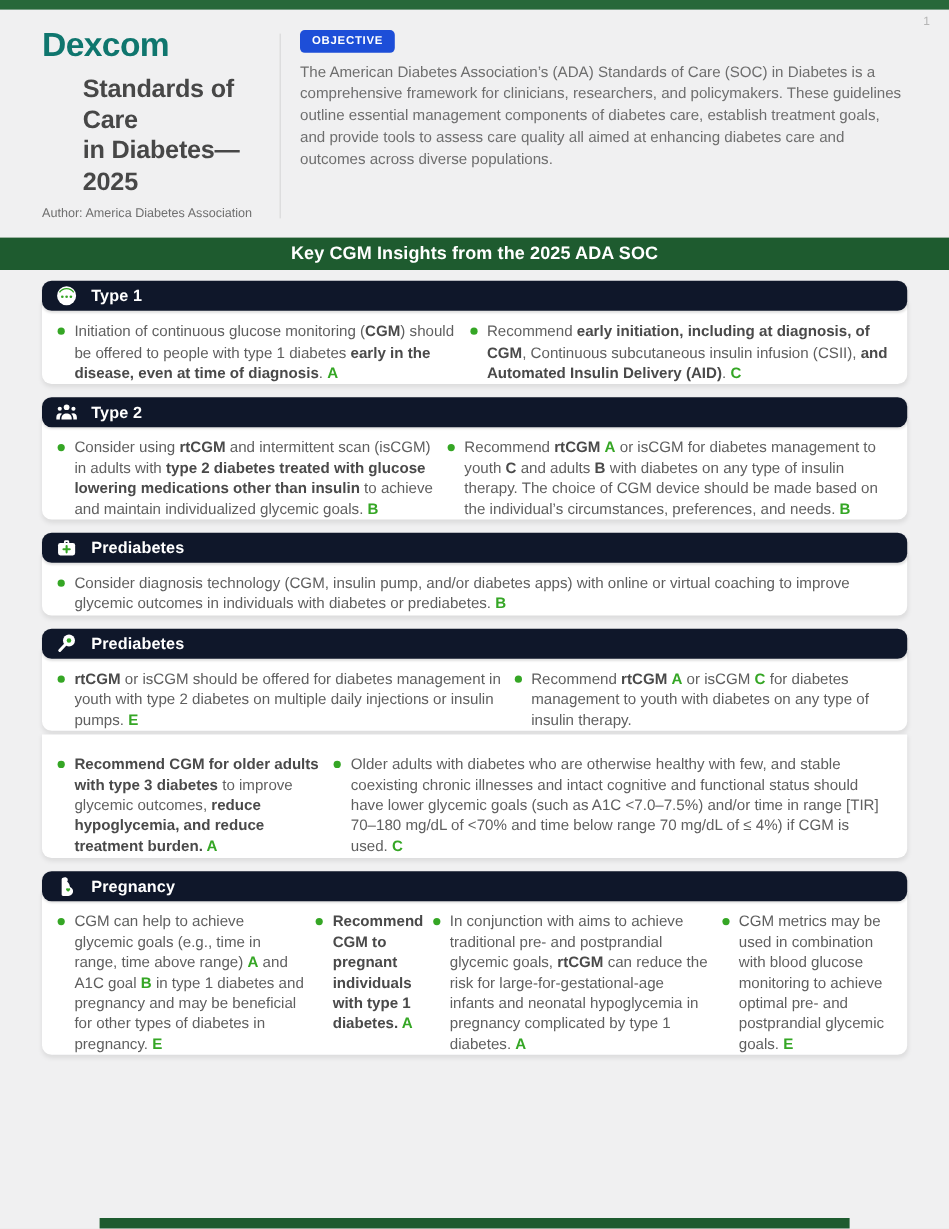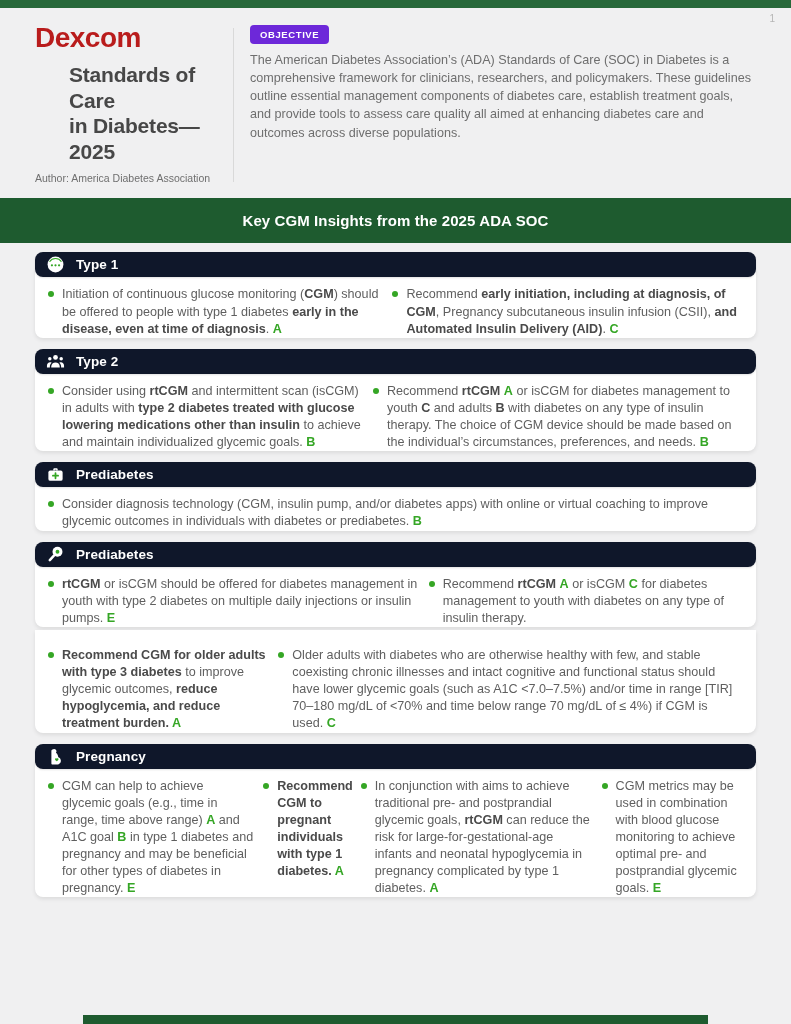--- a/index.html
+++ b/index.html
@@ -8,34 +8,34 @@
   .page {
     position:relative; width:791px; height:1024px; margin:0 auto;
     background:#f0f0f1; overflow:hidden;
   }
   .topbar { height:8px; width:100%; background:#27683A; }
   .footerbar { position:absolute; bottom:0; left:83px; width:625px; height:9px; background:#1E5B2F; }
 
   
   .header { display:flex; padding:16px 22px 14px 35px; }
   .title-block { width:198px; flex:0 0 auto; }
-  .logo { color:#b91c1c; font-size:28px; font-weight:800; letter-spacing:-0.5px; line-height:1; margin-bottom:10px; }
+  .logo { color:#0f766e; font-size:28px; font-weight:800; letter-spacing:-0.5px; line-height:1; margin-bottom:10px; }
   .doc-title { color:#474747; font-size:21px; font-weight:700; line-height:1.22; letter-spacing:-0.2px;margin-left:34px; }
   .author { color:#6f6f6f; font-size:10.5px; margin-top:8px; }
   .vdivider { width:1px; background:#d9d9d9; margin:4px 0 2px 0; }
   .objective-col { flex:1; padding-left:16px; padding-right:14px; }
   .objective-badge {
-    display:inline-block; background:#6d28d9; color:#fff; font-size:9.5px; font-weight:700;
+    display:inline-block; background:#1d4ed8; color:#fff; font-size:9.5px; font-weight:700;
     letter-spacing:0.6px; padding:4px 10px; border-radius:4px; margin-bottom:7px;
   }
   .objective-text { color:#6e6e6e; font-size:12.6px; line-height:1.44; }
   .page-num { position:absolute; top:13px; right:16px; color:#b5b5b5; font-size:10px; }
 
   
-  .banner { height:45px; background:#1E5B2F; display:flex; align-items:center; justify-content:center; }
+  .banner { height:27px; background:#1E5B2F; display:flex; align-items:center; justify-content:center; }
   .banner span { color:#fff; font-size:15px; font-weight:700; letter-spacing:0.1px; }
 
   
   .main { padding:9px 35px 0 35px; display:flex; flex-direction:column; gap:11px; }
   .card { }
   .card-header {
     position:relative; z-index:2; height:25px; background:#0f172a; border-radius:8px;
     display:flex; align-items:center; padding-left:11px; gap:11px;
     box-shadow:0 1px 2px rgba(0,0,0,0.12);
   }
@@ -95,21 +95,21 @@
         </span>
         <span class="section-title">Type 1</span>
       </div>
       <div class="card-body">
         <div class="bullet">
             <span class="dot"></span>
             <p><span class="seg-n">Initiation of continuous glucose monitoring (</span><span class="seg-b">CGM</span><span class="seg-n">) should be offered to people with type 1 diabetes </span><span class="seg-b">early in the disease, even at time of diagnosis</span><span class="seg-n">. </span><span class="seg-g">A</span></p>
           </div>
         <div class="bullet">
             <span class="dot"></span>
-            <p><span class="seg-n">Recommend </span><span class="seg-b">early initiation, including at diagnosis, of CGM</span><span class="seg-n">, Pregnancy subcutaneous insulin infusion (CSII), </span><span class="seg-b">and Automated Insulin Delivery (AID)</span><span class="seg-n">. </span><span class="seg-g">C</span></p>
+            <p><span class="seg-n">Recommend </span><span class="seg-b">early initiation, including at diagnosis, of CGM</span><span class="seg-n">, Continuous subcutaneous insulin infusion (CSII), </span><span class="seg-b">and Automated Insulin Delivery (AID)</span><span class="seg-n">. </span><span class="seg-g">C</span></p>
           </div>
       </div>
     </section>
 
     <section class="card">
       <div class="card-header">
         <span class="icon">
           <svg viewBox="0 0 24 24" width="19" height="19" fill="#fff">
               <circle cx="12" cy="6.8" r="3"></circle>
               <path d="M6.6 18.5c0-3.2 2.4-5.2 5.4-5.2s5.4 2 5.4 5.2v1.2H6.6z"></path>

